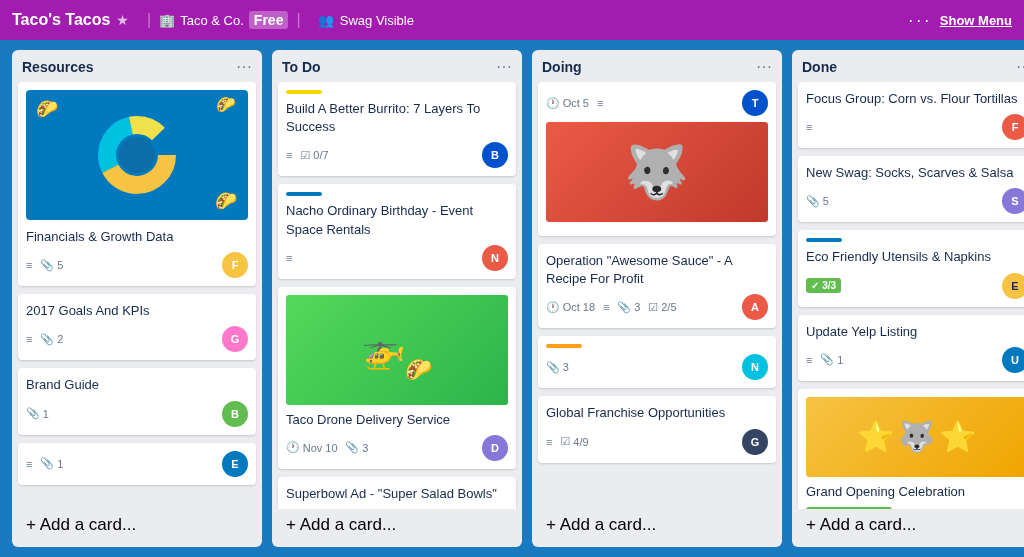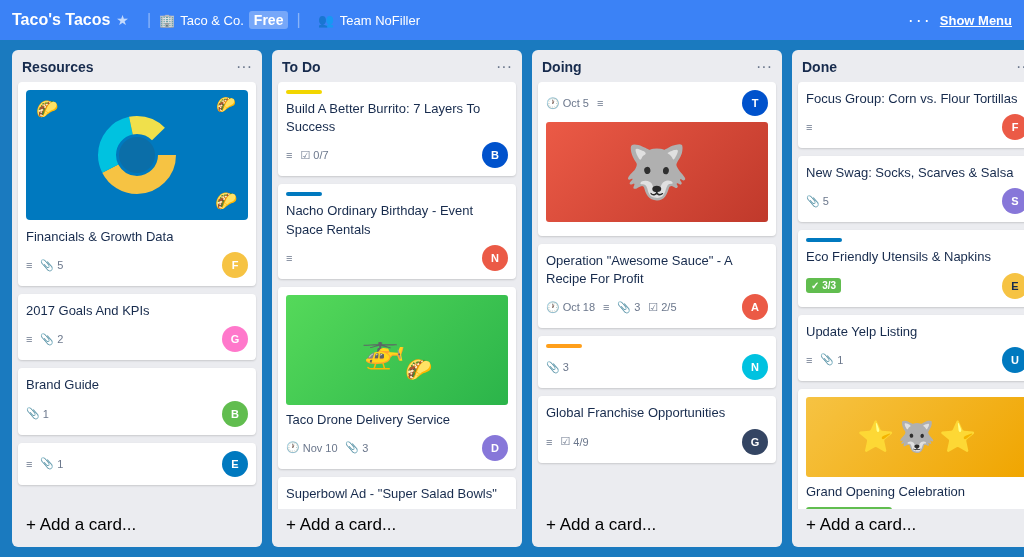--- a/index.html
+++ b/index.html
@@ -6,21 +6,21 @@
     body {
       font-family: -apple-system, BlinkMacSystemFont, 'Segoe UI', sans-serif;
       background: #1a7abf;
       height: 557px;
       overflow: hidden;
       display: flex;
       flex-direction: column;
     }
     
     .header {
-      background: #3b82f6;
+      background: #a21caf;
       height: 40px;
       display: flex;
       align-items: center;
       padding: 0 12px;
       flex-shrink: 0;
     }
     .header-title {
       color: white;
       font-weight: 700;
       font-size: 16px;
@@ -242,21 +242,21 @@
   <span class="header-star">★</span>
   <span class="header-divider">|</span>
   <span class="header-org">
     <span>🏢</span>
     <span>Taco &amp; Co.</span>
     <span class="header-org-badge">Free</span>
   </span>
   <span class="header-divider">|</span>
   <span class="header-visibility">
     <span>👥</span>
-    <span>Team NoFiller</span>
+    <span>Swag Visible</span>
   </span>
   <span class="header-spacer"></span>
   <span class="header-dots">···</span>
   <span class="header-show-menu">Show Menu</span>
 </header>
 
 <div class="board">
 
   <div class="column">
     <div class="column-header">

